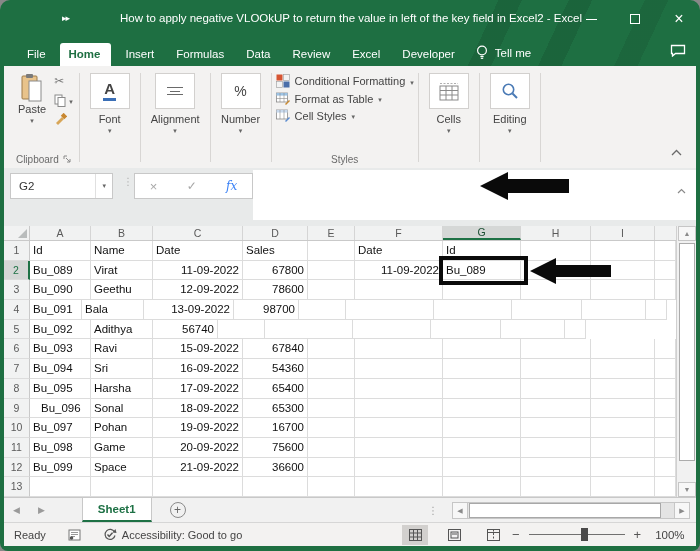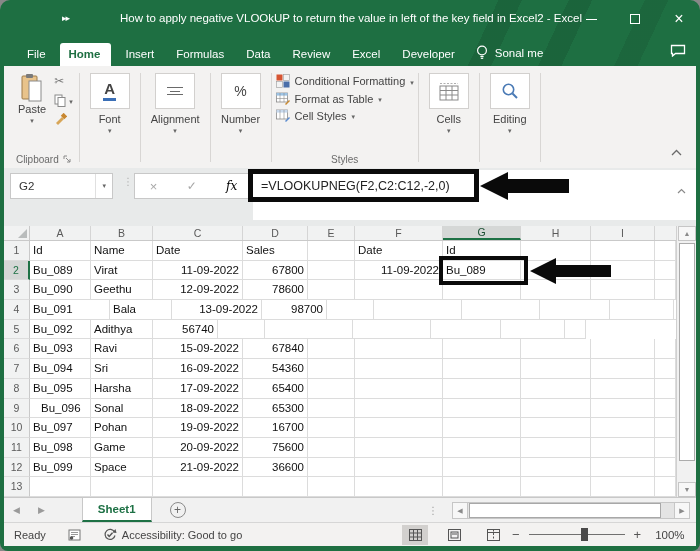--- a/index.html
+++ b/index.html
@@ -48,21 +48,21 @@
   .collapse-ribbon { position:absolute; right:14px; bottom:8px; }
 
   
   .fbar { position:absolute; left:4px; top:168px; width:692px; height:58px; background:#e8eaea; }
   .namebox { position:absolute; left:6px; top:5px; width:103px; height:26px; background:#fff; border:1px solid #c8c8c8; display:flex; align-items:center; font-size:11.5px; color:#333; padding-left:8px; }
   .namebox .nb-drop { margin-left:auto; border-left:1px solid #e0e0e0; align-self:stretch; display:flex; align-items:center; padding:0 6px; font-size:7px; color:#666; }
   .fb-dots { position:absolute; left:119px; top:8px; color:#b0b0b0; font-size:10px; letter-spacing:0; }
   .fxbox { position:absolute; left:130px; top:5px; width:119px; height:26px; background:#fff; border:1px solid #c8c8c8; display:flex; align-items:center; justify-content:space-around; }
   .fx-x { color:#a8a8a8; font-size:13px; }
   .fx-check { color:#a8a8a8; font-size:12px; }
-  .fx-fx { font-family:"DejaVu Serif", serif; font-style:italic; font-size:12px; color:#000000;text-align:right; }
+  .fx-fx { font-family:"DejaVu Serif", serif; font-style:italic; font-size:12px; color:#3b82f6;text-align:right; }
   .finput { position:absolute; left:249px; top:2px; width:443px; height:50px; background:#fff; }
   .fb-expand { position:absolute; right:10px; top:12px; }
 
   
   .ann-box { position:absolute; background:transparent; border:5px solid #0a0a0a; z-index:30; }
   .ann-formula-box { left:248px; top:169px; width:231px; height:33px; background:#fff; display:flex; align-items:center; }
   .ann-formula-box span { font-size:12.5px; color:#222; padding-left:8px; white-space:nowrap; }
   .ann-cell-box { left:439px; top:256px; width:89px; height:29px; border-width:4px; z-index:30; }
   .ann-arrow { position:absolute; z-index:31; }
 
@@ -139,21 +139,21 @@
     <span class="rtab">Data</span>
     <span class="rtab">Review</span>
     <span class="rtab">Excel</span>
     <span class="rtab">Developer</span>
     <span class="tellme">
       <svg width="12" height="15" viewBox="0 0 12 15">
           <circle cx="6" cy="5.5" r="4.4" fill="none" stroke="#fff" stroke-width="1.2"></circle>
           <line x1="4.4" y1="11.5" x2="7.6" y2="11.5" stroke="#fff" stroke-width="1.2"></line>
           <line x1="4.8" y1="13.3" x2="7.2" y2="13.3" stroke="#fff" stroke-width="1.2"></line>
         </svg>
-      <span>Sonal me</span>
+      <span>Tell me</span>
     </span>
     <span class="comment-btn">
       <svg width="16" height="13" viewBox="0 0 16 13">
           <path d="M1.5 1.5 H14.5 V9.5 H5.5 L2.5 12 V9.5 H1.5 Z" fill="none" stroke="#fff" stroke-width="1.3"></path>
         </svg>
     </span>
   </div>
 
   <div class="ribbon">
 
@@ -402,21 +402,21 @@
           <div class="cell num" style="width: 65px;">78600</div>
           <div class="cell" style="width: 47px;"></div>
           <div class="cell num" style="width: 88px;"></div>
           <div class="cell" style="width: 78px;"></div>
           <div class="cell" style="width: 70px;"></div>
           <div class="cell" style="width: 64px;"></div>
           <div class="cell" style="width: 21px;"></div>
         </div>
         <div class="grid-row">
           <div class="row-num">4</div>
-          <div class="cell" style="width: 80px;">Bu_091</div>
+          <div class="cell" style="width: 52px;">Bu_091</div>
           <div class="cell" style="width: 62px;">Bala</div>
           <div class="cell num" style="width: 90px;">13-09-2022</div>
           <div class="cell num" style="width: 65px;">98700</div>
           <div class="cell" style="width: 47px;"></div>
           <div class="cell num" style="width: 88px;"></div>
           <div class="cell" style="width: 78px;"></div>
           <div class="cell" style="width: 70px;"></div>
           <div class="cell" style="width: 64px;"></div>
           <div class="cell" style="width: 21px;"></div>
         </div>
@@ -537,23 +537,20 @@
           <div class="cell" style="width: 21px;"></div>
         </div>
       </div>
     <div class="vscroll">
       <div class="vs-btn vs-up">▲</div>
       <div class="vs-thumb"></div>
       <div class="vs-btn vs-down">▼</div>
     </div>
   </div>
 
-  <div class="ann-box ann-formula-box">
-    <span>=VLOOKUPNEG(F2,C2:C12,-2,0)</span>
-  </div>
   <svg class="ann-arrow" style="left:479px; top:171px;" width="92" height="30" viewBox="0 0 92 30">
     <polygon points="1,15 29,1 29,8 90,8 90,22 29,22 29,29" fill="#0a0a0a"></polygon>
   </svg>
   <div class="ann-box ann-cell-box"></div>
   <svg class="ann-arrow" style="left:529px; top:257px;" width="84" height="28" viewBox="0 0 84 28">
     <polygon points="1,14 27,1 27,8 82,8 82,20 27,20 27,27" fill="#0a0a0a"></polygon>
   </svg>
 
   <div class="sheetbar">
     <span class="nav-arrow">◀</span>

